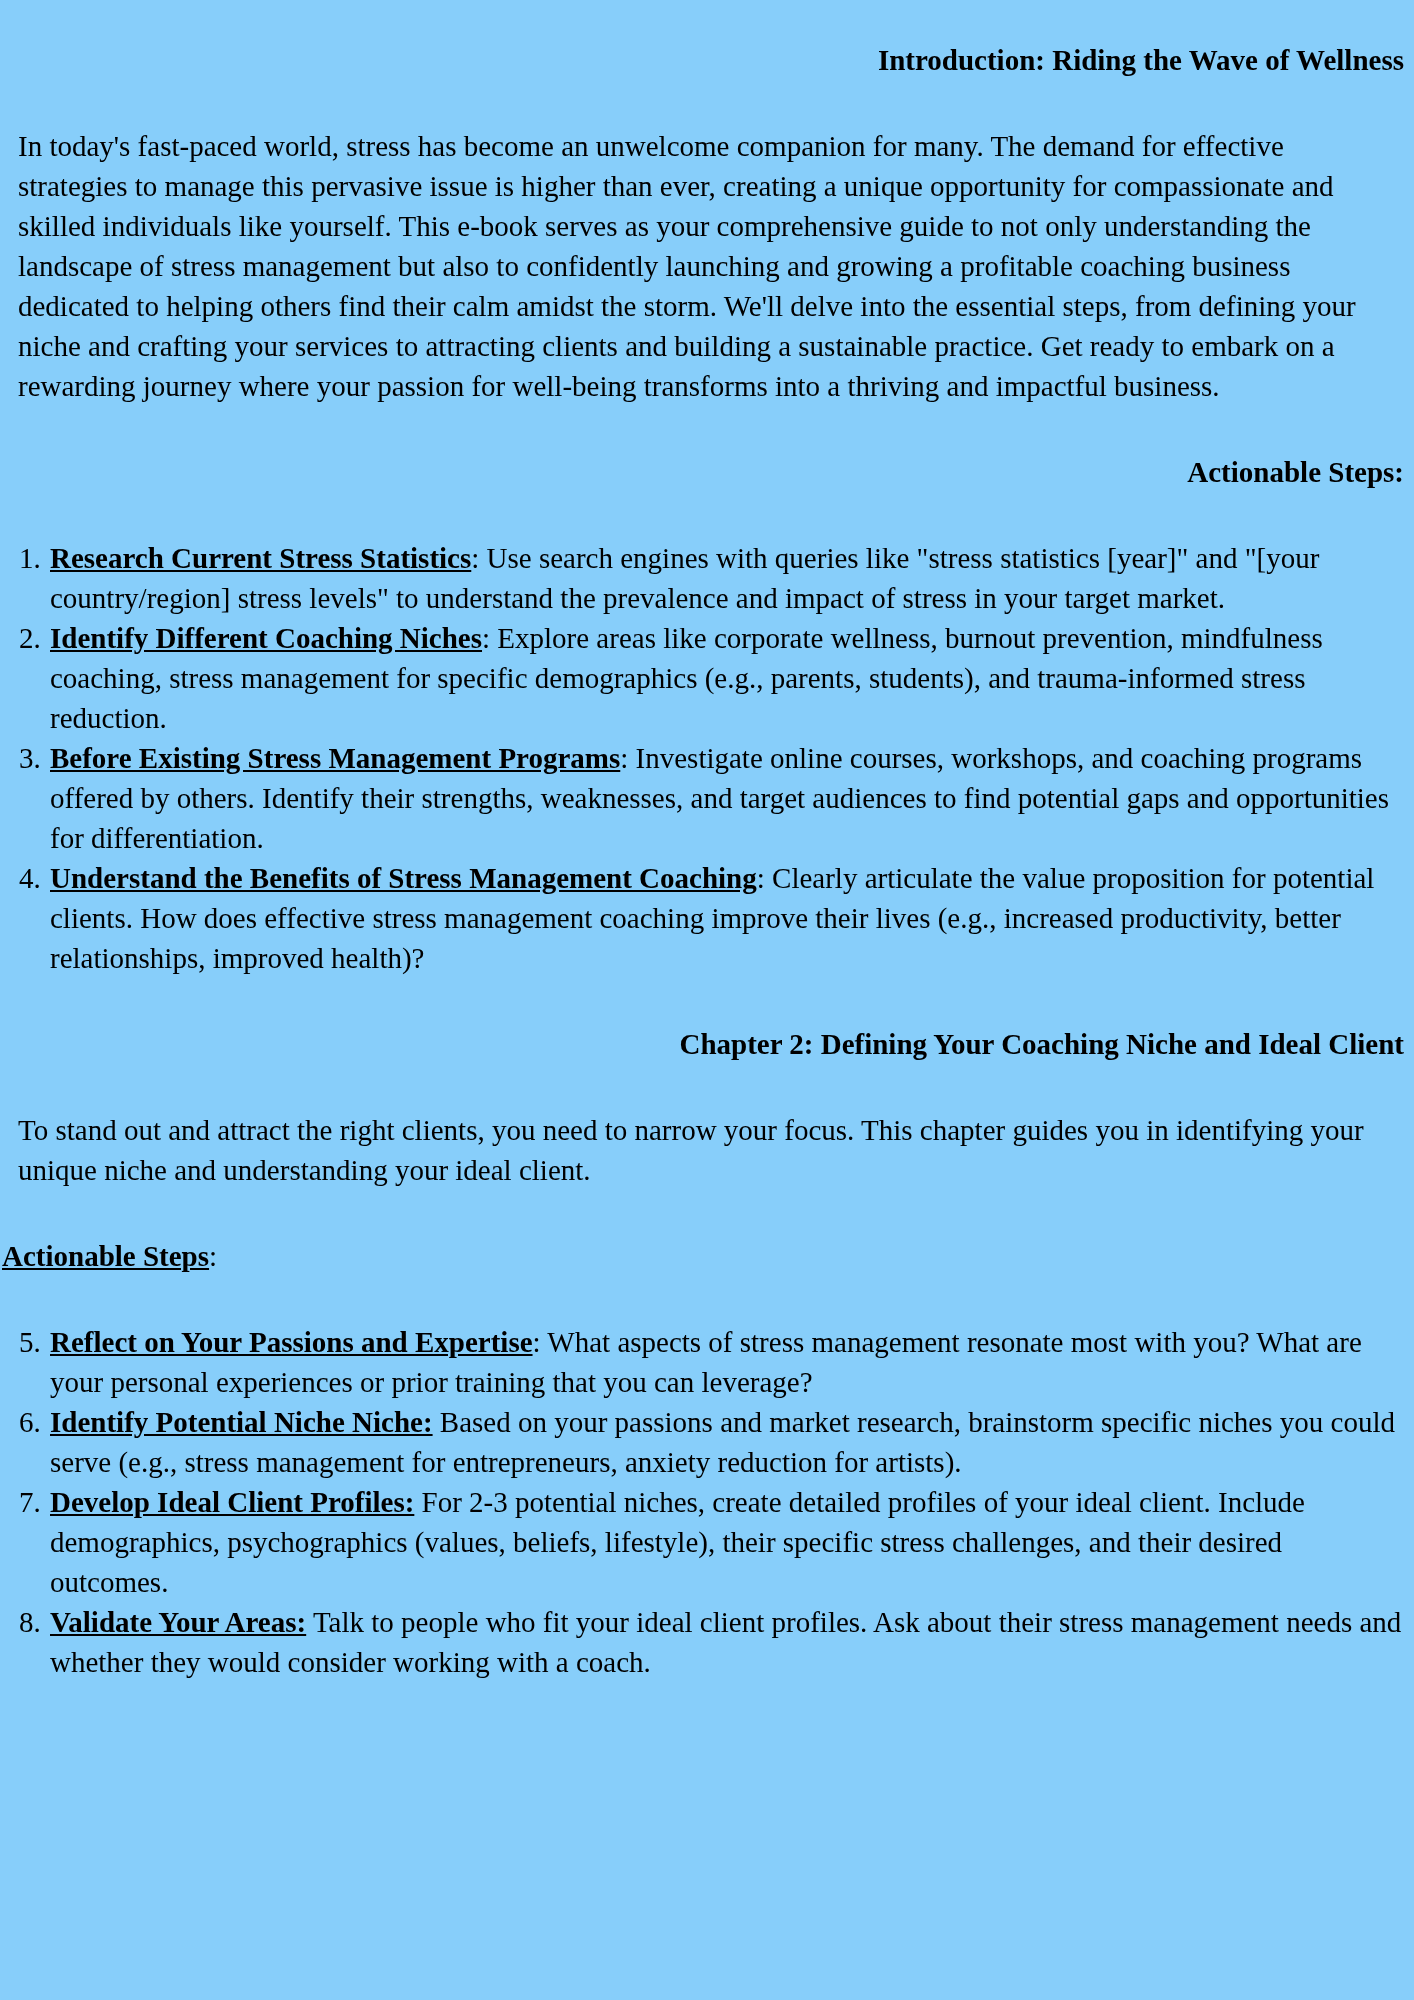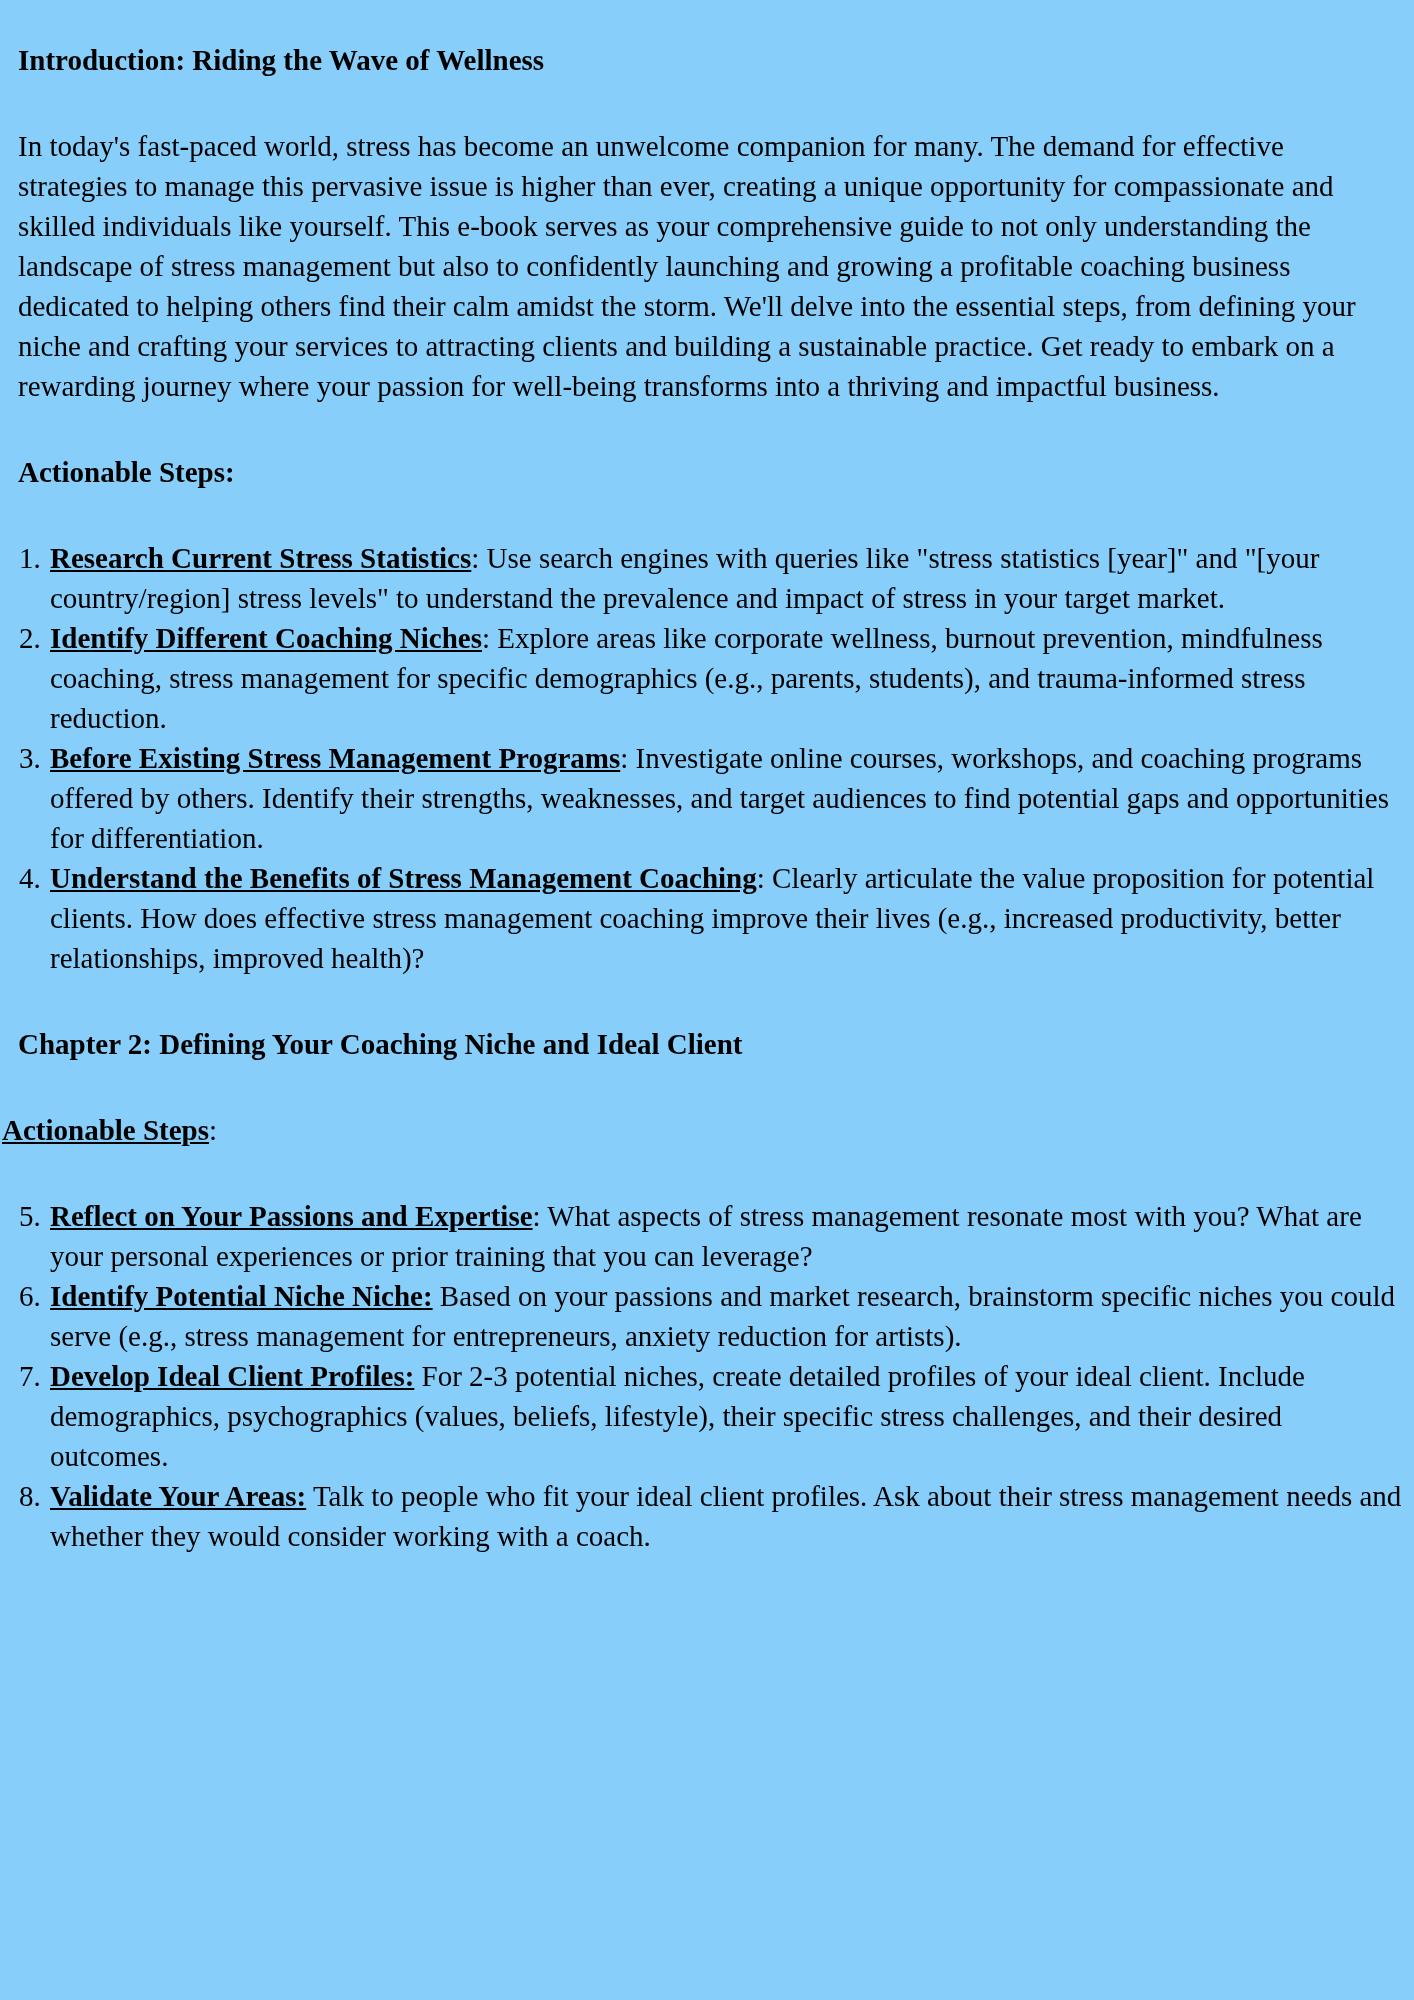--- a/index.html
+++ b/index.html
@@ -19,21 +19,22 @@
   .page {
     box-sizing: border-box;
     width: 1414px;
     height: 2000px;
     padding: 40px 10px 0 2px;
   }
   .heading {
     font-weight: 700;
     font-size: 29px;
     line-height: 40px;
-    margin: 46px 16px;
+    margin: 46px 0;
+    text-align: right;
   }
   .heading:first-child {
     margin-top: 0;
   }
   p.body-text {
     margin: 46px 16px;
   }
   ol.steps-list {
     margin: 46px 0;
     padding-left: 46px;
@@ -62,20 +63,21 @@
 
   <ol class="steps-list" start="1">
     <li><span class="bold">Research Current Stress Statistics</span><span>: Use search engines with queries like "stress statistics [year]" and "[your country/region] stress levels" to understand the prevalence and impact of stress in your target market.</span></li>
     <li><span class="bold">Identify Different Coaching Niches</span><span>: Explore areas like corporate wellness, burnout prevention, mindfulness coaching, stress management for specific demographics (e.g., parents, students), and trauma-informed stress reduction.</span></li>
     <li><span class="bold">Before Existing Stress Management Programs</span><span>: Investigate online courses, workshops, and coaching programs offered by others. Identify their strengths, weaknesses, and target audiences to find potential gaps and opportunities for differentiation.</span></li>
     <li><span class="bold">Understand the Benefits of Stress Management Coaching</span><span>: Clearly articulate the value proposition for potential clients. How does effective stress management coaching improve their lives (e.g., increased productivity, better relationships, improved health)?</span></li>
   </ol>
 
   <div class="heading">Chapter 2: Defining Your Coaching Niche and Ideal Client</div>
 
+  <p class="body-text">To stand out and attract the right clients, you need to narrow your focus. This chapter guides you in identifying your unique niche and understanding your ideal client.</p>
 
   <div style="margin:46px 0;"><span class="bold">Actionable Steps</span><span>:</span></div>
 
   <ol class="steps-list" start="5">
     <li><span class="bold">Reflect on Your Passions and Expertise</span><span>: What aspects of stress management resonate most with you? What are your personal experiences or prior training that you can leverage?</span></li>
     <li><span class="bold">Identify Potential Niche Niche:</span><span> Based on your passions and market research, brainstorm specific niches you could serve (e.g., stress management for entrepreneurs, anxiety reduction for artists).</span></li>
     <li><span class="bold">Develop Ideal Client Profiles:</span><span> For 2-3 potential niches, create detailed profiles of your ideal client. Include demographics, psychographics (values, beliefs, lifestyle), their specific stress challenges, and their desired outcomes.</span></li>
     <li><span class="bold">Validate Your Areas:</span><span> Talk to people who fit your ideal client profiles. Ask about their stress management needs and whether they would consider working with a coach.</span></li>
   </ol>
 

